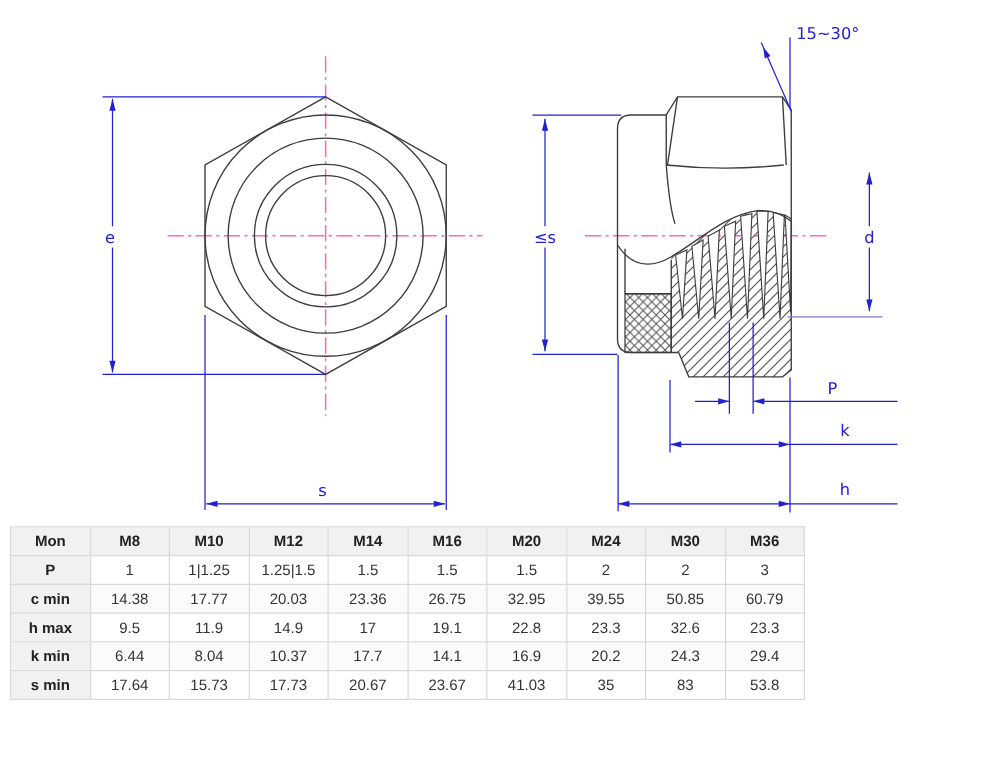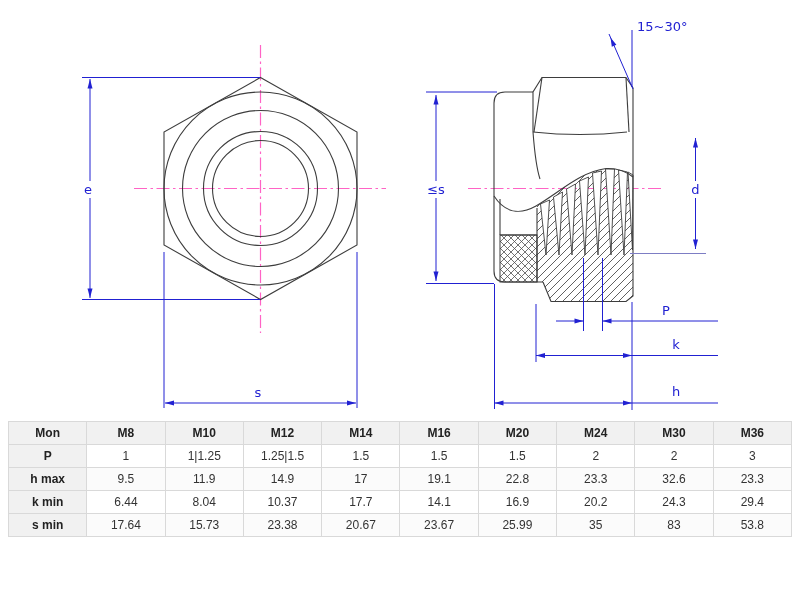--- a/index.html
+++ b/index.html
@@ -9,21 +9,21 @@
   .out path,.out circle,.out line,.out rect{stroke:var(--outline,#3d3d3d);fill:none;stroke-width:1.1;}
   .pink line{stroke:var(--centerline-pink,#ff63c5);stroke-width:1.2;stroke-dasharray:13 3.5 2.5 3.5;fill:none;}
   .dim line,.dim path{stroke:var(--dimension-blue,#2121d2);stroke-width:1;fill:none;}
   .dim polygon{fill:var(--dimension-blue,#2121d2);stroke:none;}
   .dim text{fill:var(--dimension-blue,#2121d2);font:13px "DejaVu Sans",sans-serif;}
   .dimlight{stroke:#7d7dc4 !important;}
   .whitebg{fill:#ffffff;stroke:none;}
   .needle{fill:#ffffff;stroke:var(--outline,#3d3d3d);stroke-width:0.9;}
   .angle-text{fill:#1d1d1d;font:13px "DejaVu Sans",sans-serif;}
   
-  .spec-table{position:absolute;left:8px;top:421px;width:784px;border-collapse:collapse;
+  .spec-table{position:absolute;left:8px;top:421px;width:636px;border-collapse:collapse;
               table-layout:fixed;font-size:12px;color:#333;padding-left:47px;}
   .spec-table th,.spec-table td{border:1px solid #d9d9d9;height:22px;text-align:center;
               padding:0;font-weight:normal;overflow:hidden;white-space:nowrap;}
   .spec-table th{background:#f1f1f1;font-weight:bold;color:#222;}
   .spec-table tr:nth-child(odd) td{background:#fbfbfb;}
   .spec-table tr:nth-child(even) td{background:#ffffff;}
 </style>
 </head>
 <body>
 
@@ -178,20 +178,32 @@
       <td>1|1.25</td>
       <td>1.25|1.5</td>
       <td>1.5</td>
       <td>1.5</td>
       <td>1.5</td>
       <td>2</td>
       <td>2</td>
       <td>3</td>
     </tr>
     <tr>
+      <th>c min</th>
+      <td>14.38</td>
+      <td>17.77</td>
+      <td>20.03</td>
+      <td>23.36</td>
+      <td>26.75</td>
+      <td>32.95</td>
+      <td>39.55</td>
+      <td>50.85</td>
+      <td>60.79</td>
+    </tr>
+    <tr>
       <th>h max</th>
       <td>9.5</td>
       <td>11.9</td>
       <td>14.9</td>
       <td>17</td>
       <td>19.1</td>
       <td>22.8</td>
       <td>23.3</td>
       <td>32.6</td>
       <td>23.3</td>
@@ -205,23 +217,23 @@
       <td>14.1</td>
       <td>16.9</td>
       <td>20.2</td>
       <td>24.3</td>
       <td>29.4</td>
     </tr>
     <tr>
       <th>s min</th>
       <td>17.64</td>
       <td>15.73</td>
-      <td>23.38</td>
+      <td>17.73</td>
       <td>20.67</td>
       <td>23.67</td>
-      <td>25.99</td>
+      <td>41.03</td>
       <td>35</td>
       <td>83</td>
       <td>53.8</td>
     </tr>
   </tbody>
     </table>
 </div>
 
 </body></html>

